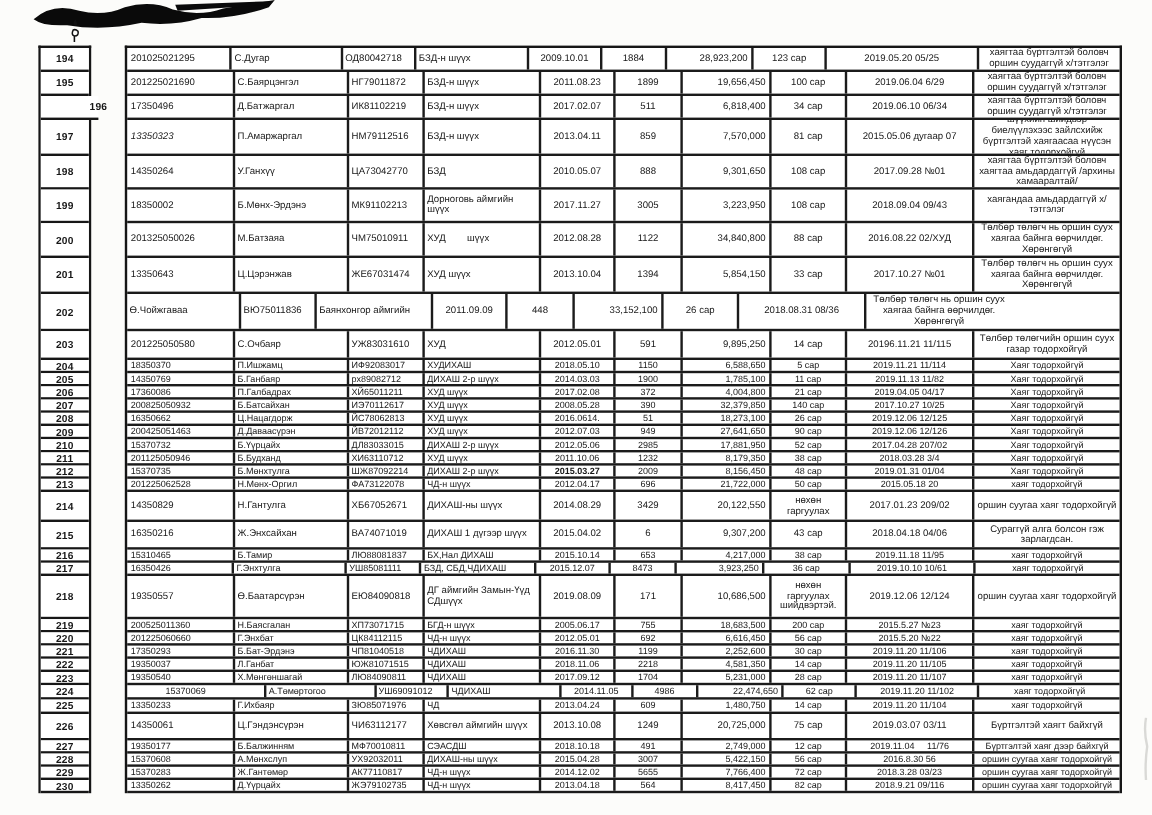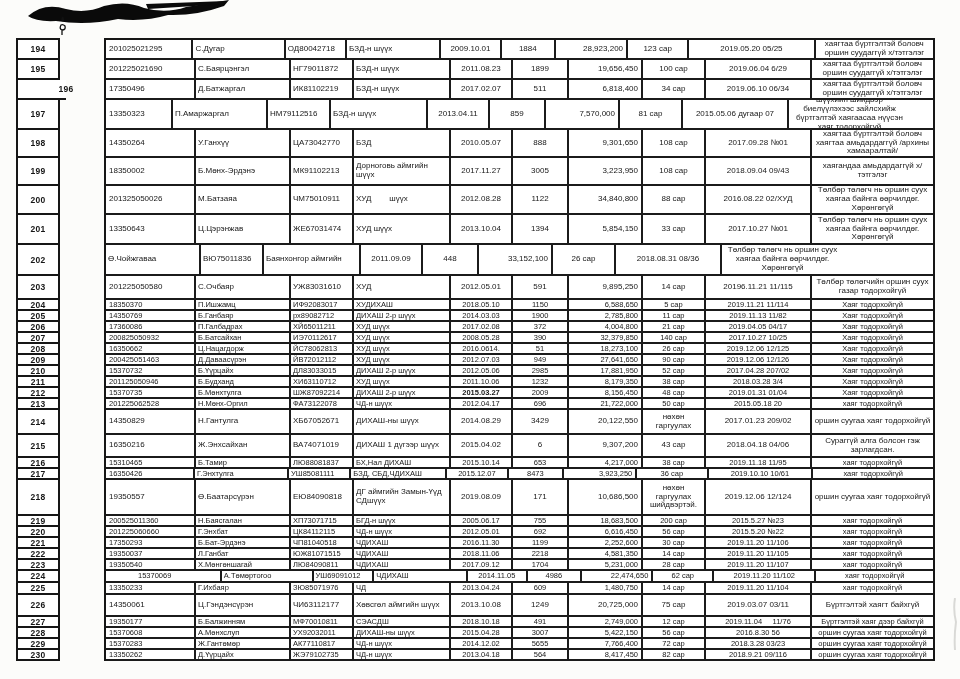--- a/index.html
+++ b/index.html
@@ -9,21 +9,21 @@
     font-family:"Liberation Sans", sans-serif;
     color:#171717;
   }
   .page{position:absolute;inset:0;background:#fcfcfa;}
   
   .smudge{position:absolute;left:26px;top:0;width:205px;height:28px;}
   .pen-mark{position:absolute;left:56px;top:15px;width:14px;height:22px;}
   .edge-mark{position:absolute;right:1px;top:598px;width:8px;height:52px;opacity:.35;}
   
   .numcol{
-    position:absolute;left:16px;top:38px;width:44px;
+    position:absolute;left:32px;top:38px;width:44px;
     border:2px solid #161616;border-bottom:none;background:#ffffff;
     box-sizing:border-box;
   }
   .numbox{
     box-sizing:border-box;border-bottom:2px solid #161616;
     display:flex;align-items:center;justify-content:center;
     font-weight:700;font-size:8.5px;letter-spacing:.2px;background:#fff;
   }
   
   .maintable{
@@ -271,21 +271,21 @@
           <span>34 сар</span>
         </div>
         <div class="cell c-ref" style="width: 106px;">
           <span>2019.06.10 06/34</span>
         </div>
         <div class="cell c-status" style="width: 121px;">
           <span>хаягтаа бүртгэлтэй боловч  оршин суудаггүй х/тэтгэлэг</span>
         </div>
       </div>
       <div class="row tall" style="height: 30px;">
-        <div class="cell c-reg" style="width: 67px;">
+        <div class="cell c-reg" style="width: 90px; font-style: italic;">
           <span>13350323</span>
         </div>
         <div class="cell c-name" style="width: 95px;">
           <span>П.Амаржаргал</span>
         </div>
         <div class="cell c-id" style="width: 63px;">
           <span>НМ79112516</span>
         </div>
         <div class="cell c-court" style="width: 97px;"><span>БЗД-н шүүх</span></div>
         <div class="cell c-date" style="width: 62px;">
@@ -527,21 +527,21 @@
         <div class="cell c-court" style="width: 97px;">
           <span>ДИХАШ 2-р шүүх</span>
         </div>
         <div class="cell c-date" style="width: 62px;">
           <span>2014.03.03</span>
         </div>
         <div class="cell c-case" style="width: 56px;">
           <span>1900</span>
         </div>
         <div class="cell c-amount" style="width: 74px;">
-          <span>2,785,800</span>
+          <span>1,785,100</span>
         </div>
         <div class="cell c-months" style="width: 63px;">
           <span>11 сар</span>
         </div>
         <div class="cell c-ref" style="width: 106px;"><span>2019.11.13 11/82</span></div>
         <div class="cell c-status" style="width: 121px;">
           <span>Хаяг тодорхойгүй</span>
         </div>
       </div>
       <div class="row dense" style="height: 11px;">

